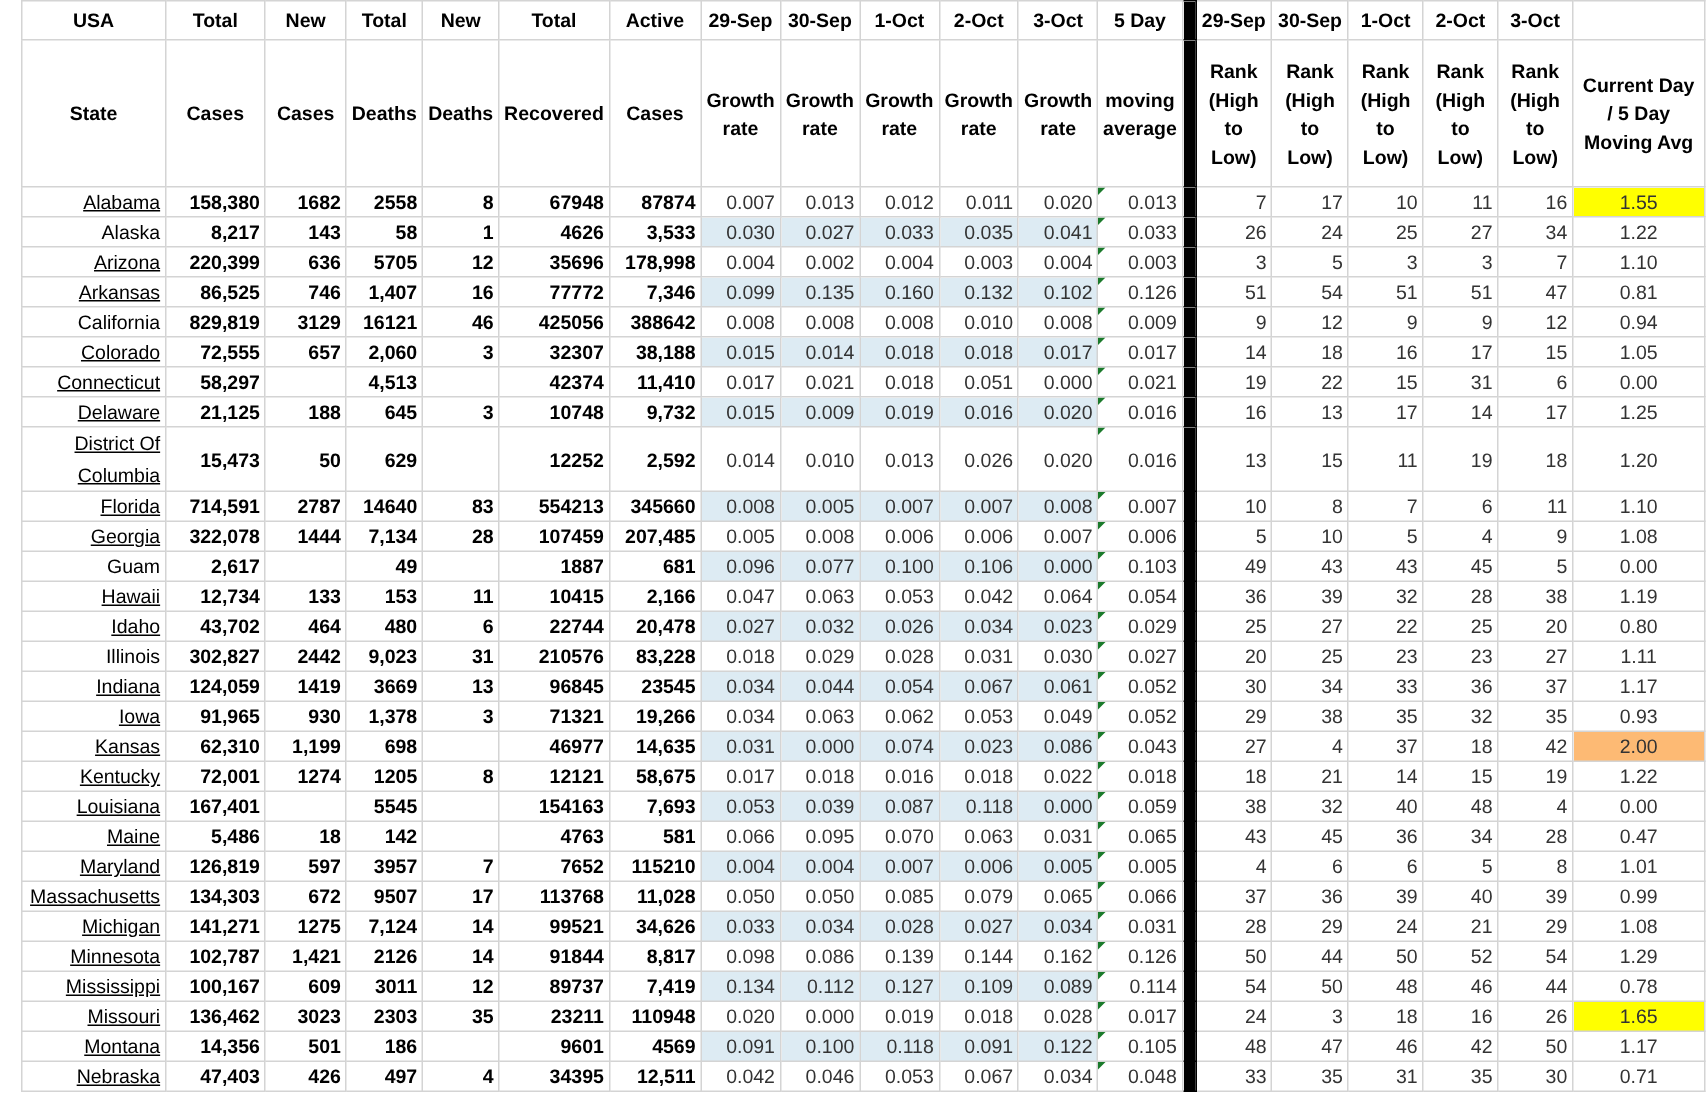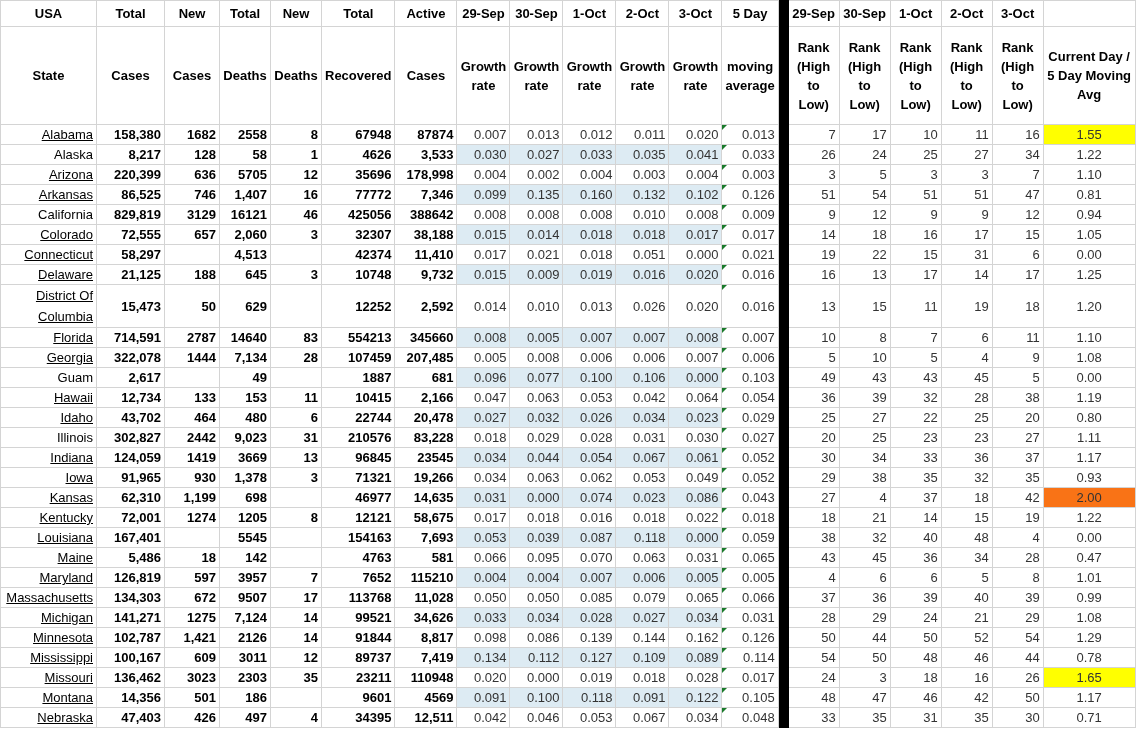--- a/index.html
+++ b/index.html
@@ -1,33 +1,33 @@
 <!DOCTYPE html>
 <html><head>
 <meta charset="utf-8">
 <style>
   html, body { margin:0; padding:0; background:#ffffff; }
   body { width:1137px; height:734px; overflow:hidden; font-family:"Liberation Sans", "DejaVu Sans", sans-serif; font-size:13px; color:#000; position:relative; }
-  table { border-collapse:collapse; table-layout:fixed; position:absolute; left:0; top:0; }
+  table { border-collapse:collapse; table-layout:fixed; position:absolute; left:14px; top:0; }
   td { border:1px solid #d4d4d4; padding:0 3px; white-space:nowrap; overflow:hidden; height:19px; line-height:19px; }
   td.sep { background:#000; border-color:#000; padding:0; }
   tr.h1 td { height:25px; font-weight:bold; text-align:center; }
   tr.h2 td { height:97px; font-weight:bold; text-align:center; white-space:normal; line-height:19px; }
   tr.dc td { height:37px; }
   .state { text-align:right; }
   .state span.ul { text-decoration:underline; }
   .num { text-align:right; font-weight:bold; }
   .gr { text-align:right; color:#333; }
   .band td.g { background:#ddebf3; }
   .mavg { text-align:right; position:relative; color:#333; }
   .mavg::before { content:""; position:absolute; left:0; top:0; border-top:5px solid #1a7a2b; border-right:5px solid transparent; }
   .rank { text-align:right; color:#333; }
   .cur { text-align:center; color:#333;margin-left:13px; }
   .hl-yellow { background:#ffff00; }
-  .hl-pink { background:#f97316; }
+  .hl-pink { background:#fdba74; }
   .wrap { white-space:normal; line-height:21px;margin-left:16px; }
 </style>
 </head>
 <body>
 
 <table>
   <colgroup>
     <col style="width:96px">
       <col style="width:68px">
       <col style="width:55px">
@@ -112,21 +112,21 @@
         <td class="rank">7</td>
         <td class="rank">17</td>
         <td class="rank">10</td>
         <td class="rank">11</td>
         <td class="rank">16</td>
         <td class="cur hl-yellow">1.55</td>
       </tr>
       <tr class="band">
         <td class="state"><span>Alaska</span></td>
         <td class="num">8,217</td>
-        <td class="num">128</td>
+        <td class="num">143</td>
         <td class="num">58</td>
         <td class="num">1</td>
         <td class="num">4626</td>
         <td class="num">3,533</td>
         <td class="gr g">0.030</td>
         <td class="gr g">0.027</td>
         <td class="gr g">0.033</td>
         <td class="gr g">0.035</td>
         <td class="gr g">0.041</td>
         <td class="mavg">0.033</td>

